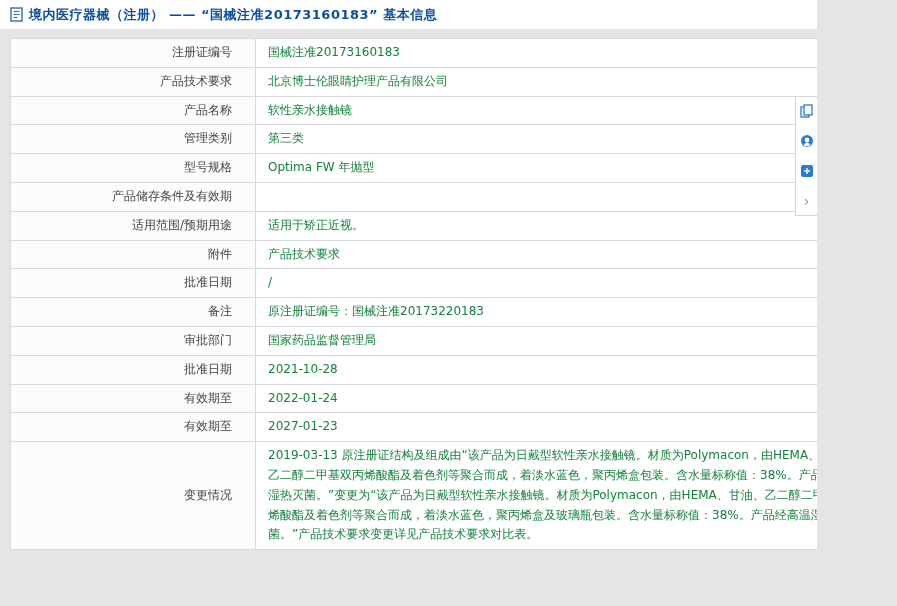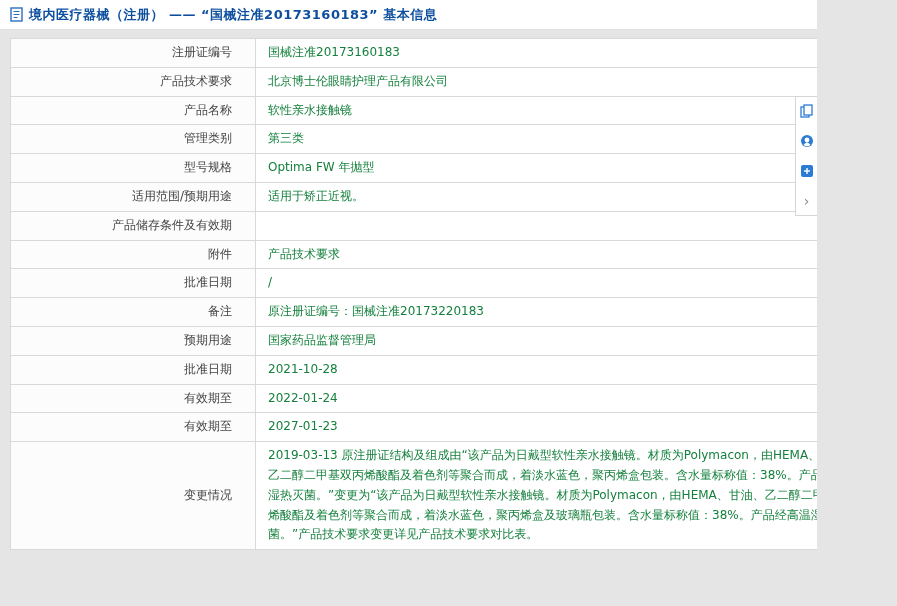--- a/index.html
+++ b/index.html
@@ -125,41 +125,41 @@
         </tr>
       <tr>
           <td class="label">管理类别</td>
           <td class="value">第三类</td>
         </tr>
       <tr>
           <td class="label">型号规格</td>
           <td class="value">Optima FW 年抛型</td>
         </tr>
       <tr>
+          <td class="label">产品储存条件及有效期</td>
+          <td class="value"></td>
+        </tr>
+      <tr>
           <td class="label">适用范围/预期用途</td>
           <td class="value">适用于矫正近视。</td>
         </tr>
       <tr>
-          <td class="label">产品储存条件及有效期</td>
-          <td class="value"></td>
-        </tr>
-      <tr>
           <td class="label">附件</td>
           <td class="value">产品技术要求</td>
         </tr>
       <tr>
           <td class="label">批准日期</td>
           <td class="value">/</td>
         </tr>
       <tr>
           <td class="label">备注</td>
           <td class="value">原注册证编号：国械注准20173220183</td>
         </tr>
       <tr>
-          <td class="label">预期用途</td>
+          <td class="label">审批部门</td>
           <td class="value">国家药品监督管理局</td>
         </tr>
       <tr>
           <td class="label">批准日期</td>
           <td class="value">2021-10-28</td>
         </tr>
       <tr>
           <td class="label">有效期至</td>
           <td class="value">2022-01-24</td>
         </tr>

